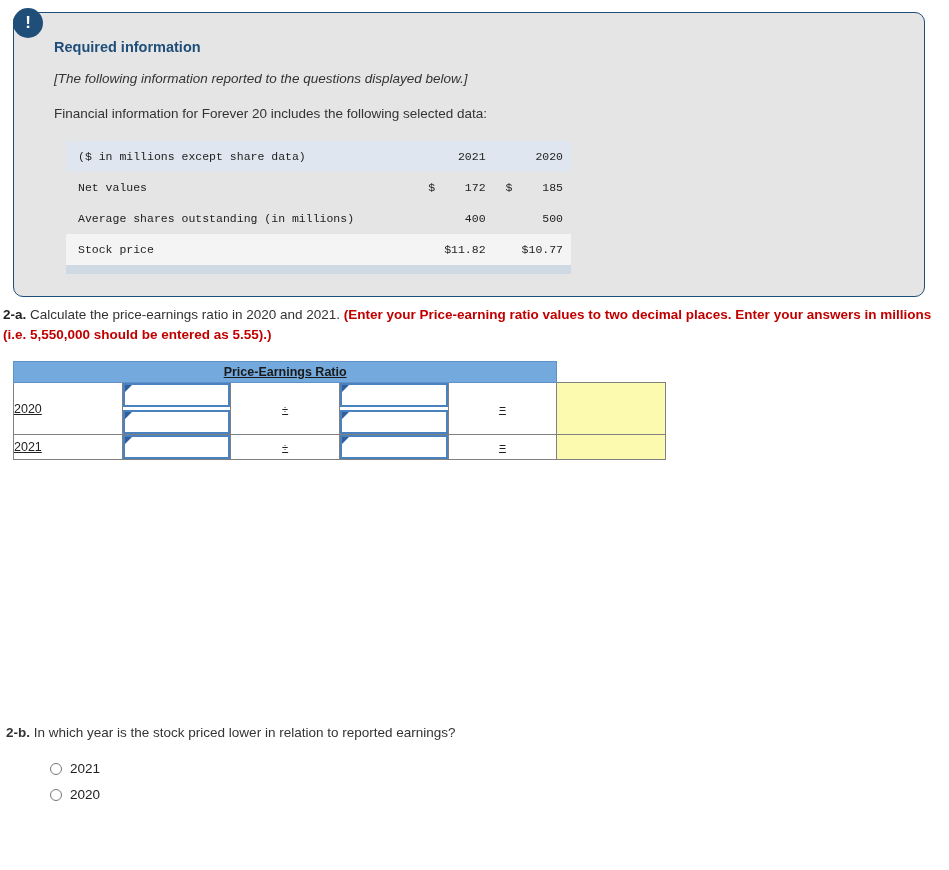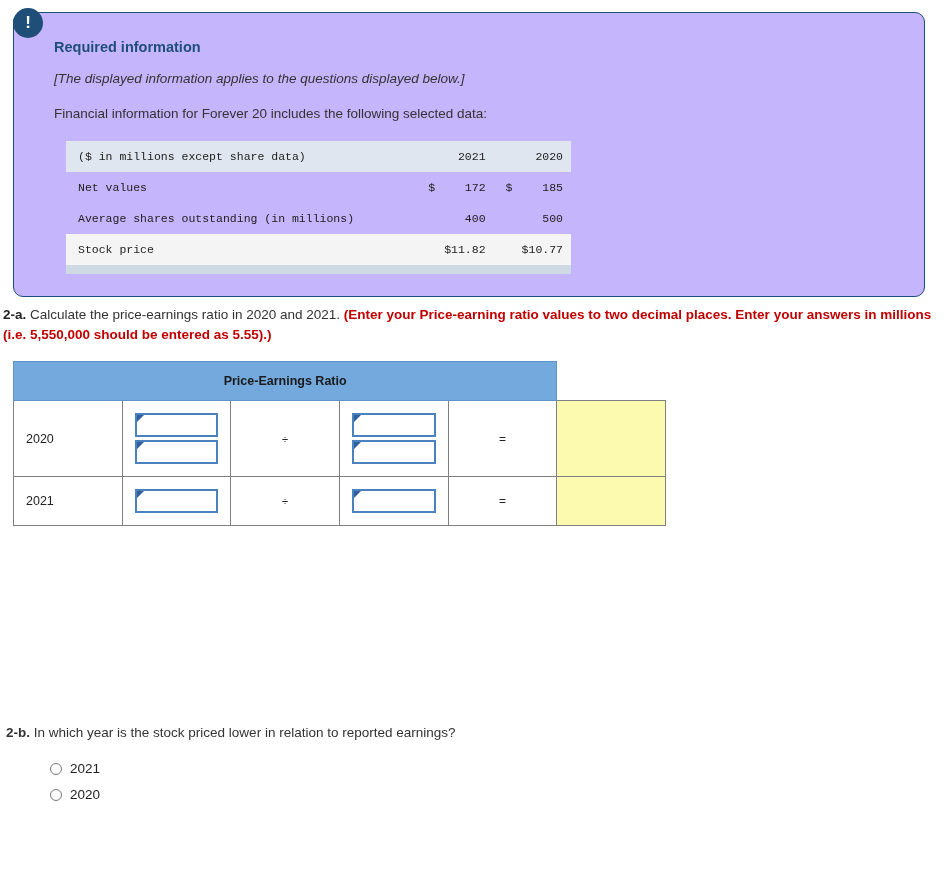--- a/index.html
+++ b/index.html
@@ -15,21 +15,21 @@
   }
 
   
   .req-panel-wrap {
     position: relative;
     margin: 12px 24px 0 13px;
   }
   .req-panel {
     border: 1px solid #1f4e79;
     border-radius: 10px;
-    background: #c4b5fd;
+    background: #e5e5e5;
     padding: 26px 30px 22px 40px;
     min-height: 250px;
   }
   .alert-badge {
     position: absolute;
     left: 0px;
     top: -4px;
     width: 30px;
     height: 30px;
     border-radius: 50%;
@@ -94,21 +94,21 @@
 
   
   .ans-wrap { margin: 17px 0 0 13px; }
   table.ans {
     border-collapse: collapse;
     table-layout: fixed;
     width: 653px;
     font-size: 12.5px;
     color: #222222;
   }
-  table.ans td, table.ans th { border: 1px solid #808080; padding: 12px; }
+  table.ans td, table.ans th { border: 1px solid #808080; padding: 0; text-decoration: underline; }
   table.ans th.hdr {
     background: #74a9dd;
     color: #1a1a1a;
     font-weight: bold;
     font-size: 12.5px;
     height: 21px;
     text-align: center;
     border: 1px solid #5f93c7;
   }
   td.yearcell {
@@ -181,21 +181,21 @@
     flex: 0 0 auto;
   }
 </style>
 </head>
 <body>
 
 <div class="req-panel-wrap">
   <div class="alert-badge">!</div>
   <div class="req-panel">
     <div class="req-title">Required information</div>
-    <div class="req-italic">[The displayed information applies to the questions displayed below.]</div>
+    <div class="req-italic">[The following information reported to the questions displayed below.]</div>
     <div class="req-line">Financial information for Forever 20 includes the following selected data:</div>
 
     <table class="fin-table">
       <tbody>
         <tr class="head">
           <td class="lbl">($ in millions except share data)</td>
           <td class="cur"></td>
           <td class="num">2021</td>
           <td class="cur"></td>
           <td class="num">2020</td>

